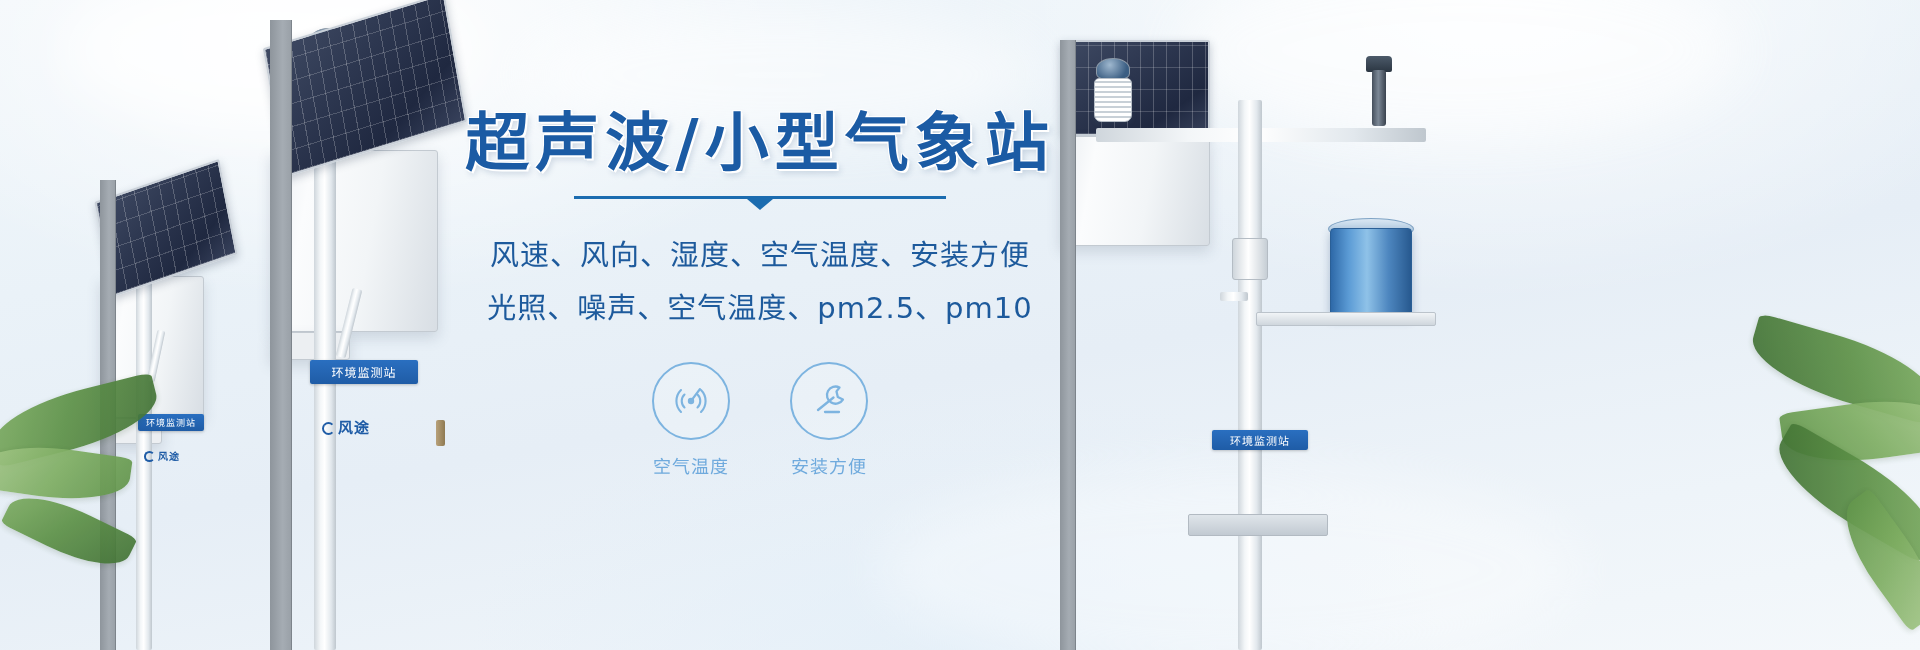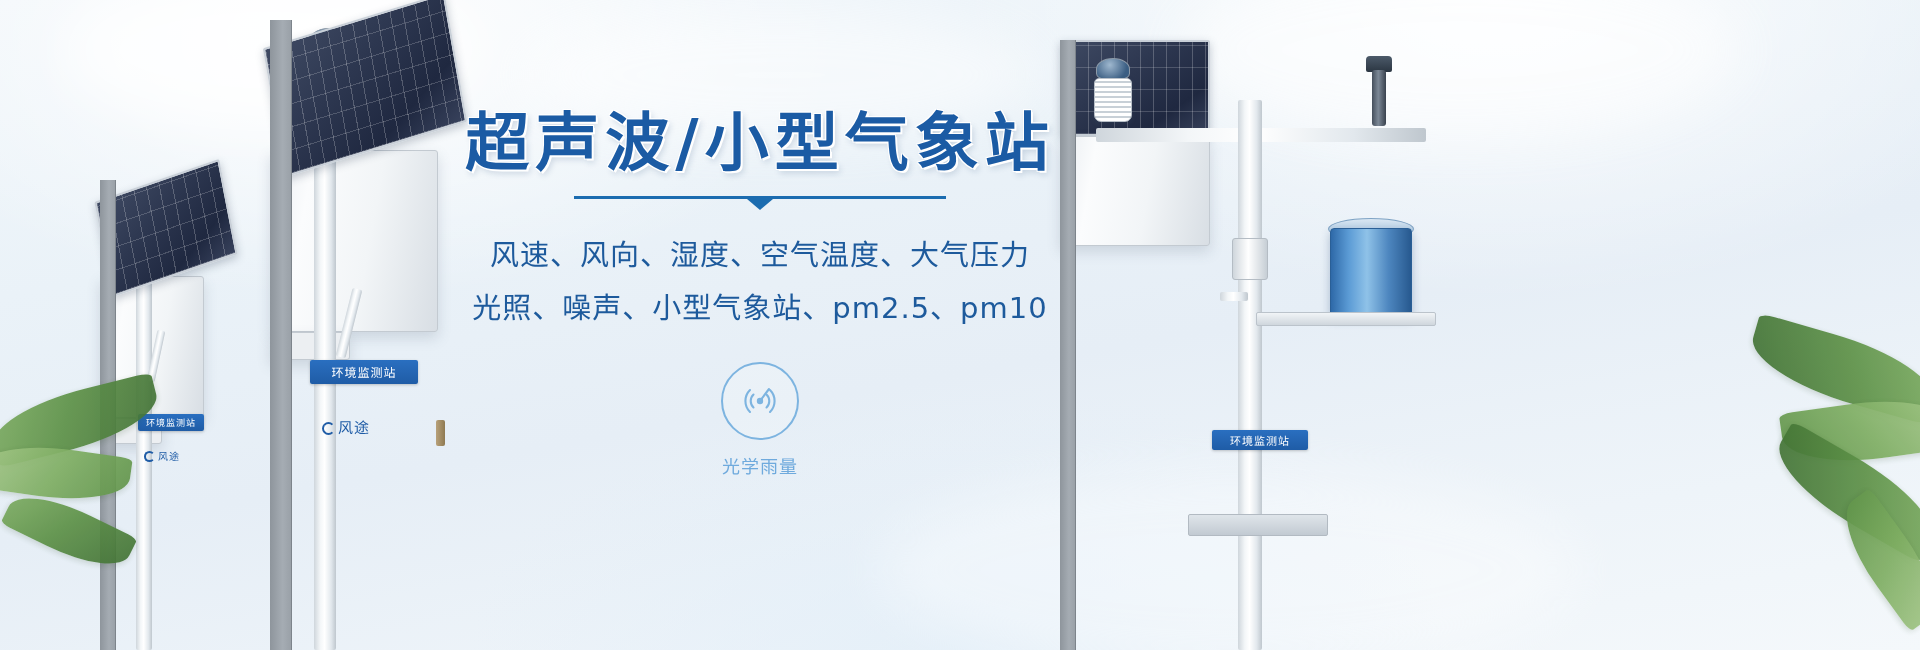--- a/index.html
+++ b/index.html
@@ -75,21 +75,21 @@
     border-radius: 2px;
     padding: 2px 0;
     box-shadow: 0 1px 3px rgba(0,0,0,0.22);
     white-space: nowrap;
     font-family: Liberation Mono, monospace;
   }
   .brand-mark {
     position: absolute;
     color: #1f5ca6;
     font-size: 11px;
-    font-weight: normal;
+    font-weight: bold;
     letter-spacing: 1px;
     white-space: nowrap;
     font-family: "DejaVu Sans", sans-serif;
   }
   .brand-mark .g {
     display: inline-block;
     width: 13px; height: 13px;
     border: 2px solid #1f5ca6;
     border-radius: 50%;
     border-right-color: transparent;
@@ -313,39 +313,49 @@
   <div class="leaf" style="left:1766px; top:462px; width:180px; height:60px; transform: rotate(30deg) scaleX(-1);"></div>
   <div class="leaf light" style="left:1820px; top:534px; width:140px; height:52px; transform: rotate(54deg) scaleX(-1);"></div>
 
   <div class="content">
 
     <div class="title">超声波/小型气象站</div>
 
     <div class="divider"></div>
 
     <div class="sub-lines">
-      <div class="sub-line">风速、风向、湿度、空气温度、大气压力</div>
-      <div class="sub-line">光照、噪声、小型气象站、pm2.5、pm10</div>
+      <div class="sub-line">风速、风向、湿度、空气温度、安装方便</div>
+      <div class="sub-line">光照、噪声、空气温度、pm2.5、pm10</div>
     </div>
 
     <div class="features">
 
 
       <div class="feature">
         <div class="feature-circle">
           <svg width="40" height="40" viewBox="0 0 40 40">
             <circle cx="20" cy="20" r="3.2" fill="#7db4e0"></circle>
             <path d="M26.5 13.5 A9 9 0 0 1 26.5 26.5" fill="none" stroke="#7db4e0" stroke-width="2.1" stroke-linecap="round"></path>
             <path d="M13.5 26.5 A9 9 0 0 1 13.5 13.5" fill="none" stroke="#7db4e0" stroke-width="2.1" stroke-linecap="round"></path>
             <path d="M30 9 A15.5 15.5 0 0 1 30 31" fill="none" stroke="#7db4e0" stroke-width="2.1" stroke-linecap="round"></path>
             <path d="M10 31 A15.5 15.5 0 0 1 10 9" fill="none" stroke="#7db4e0" stroke-width="2.1" stroke-linecap="round"></path>
             <path d="M20 20 L29 8" fill="none" stroke="#7db4e0" stroke-width="2.1" stroke-linecap="round"></path>
           </svg>
         </div>
-        <div class="feature-label">光学雨量</div>
+        <div class="feature-label">空气温度</div>
       </div>
 
 
+      <div class="feature">
+        <div class="feature-circle">
+          <svg width="42" height="40" viewBox="0 0 42 40">
+            <path d="M31.5 6.5 a8.6 8.6 0 1 0 3.4 12.1 l-5.1 -2.6 -1.3 -5.6 z" fill="none" stroke="#7db4e0" stroke-width="2.3" stroke-linejoin="round"></path>
+            <path d="M25.5 16.5 L10 29" fill="none" stroke="#7db4e0" stroke-width="2.3" stroke-linecap="round"></path>
+            <path d="M17 31 H31" fill="none" stroke="#7db4e0" stroke-width="2.3" stroke-linecap="round"></path>
+          </svg>
+        </div>
+        <div class="feature-label">安装方便</div>
+      </div>
 
     </div>
   </div>
 
 </div>
 
 </body></html>

